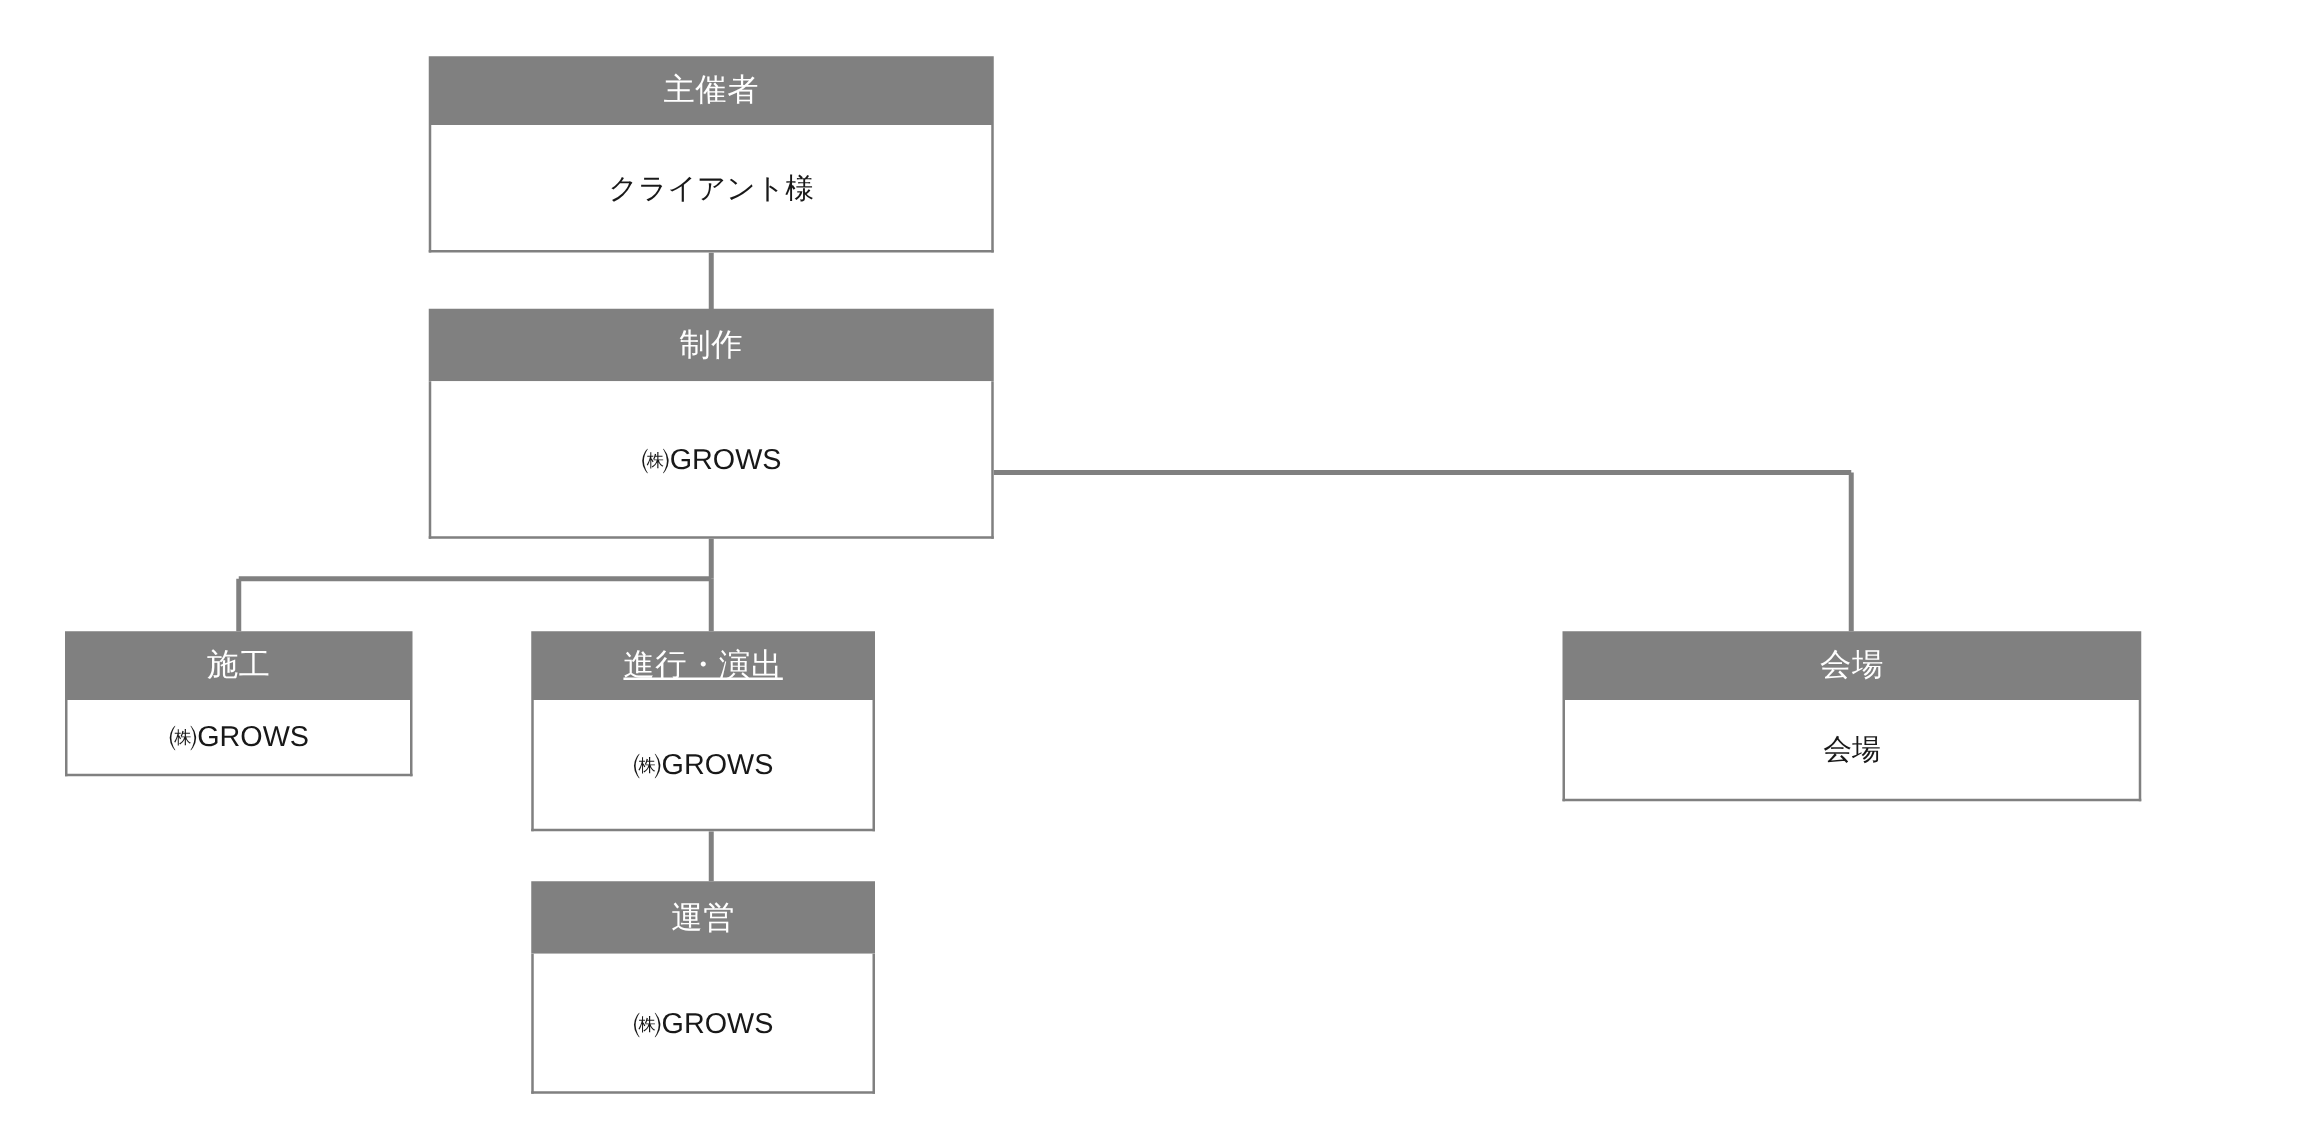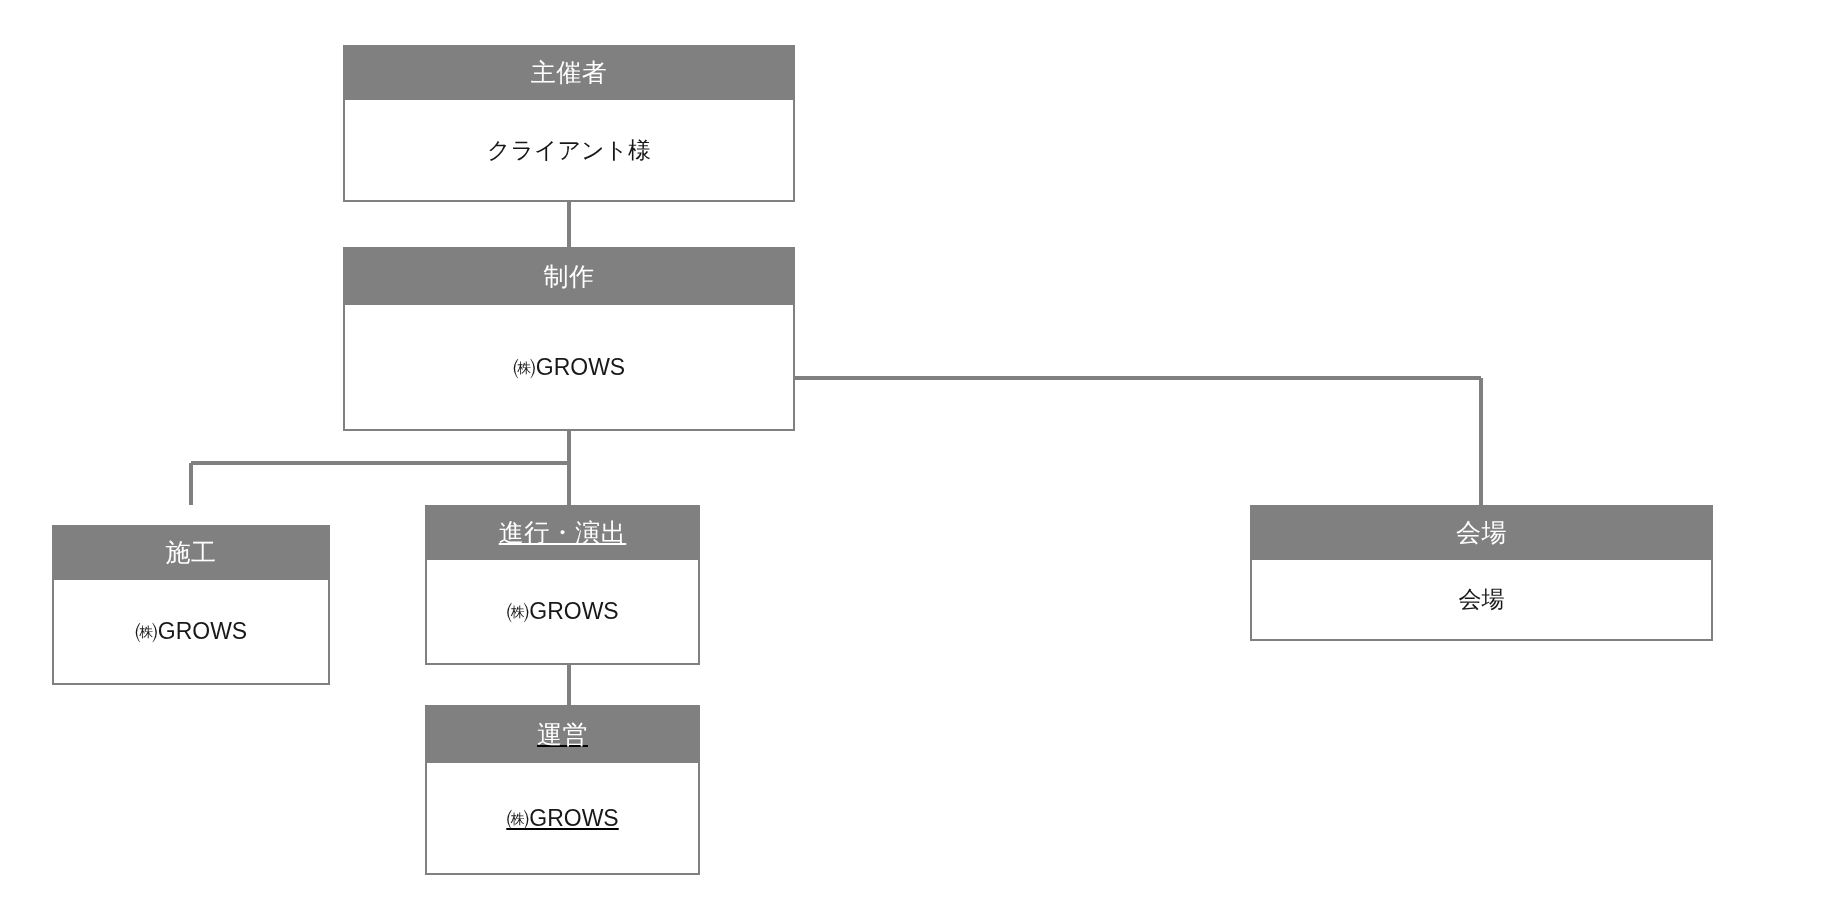--- a/index.html
+++ b/index.html
@@ -58,27 +58,27 @@
     font-size: 23px;
     line-height: 1;
     flex: 1 1 auto;
     white-space: nowrap;
   }
   
   .n-host      { left: 343px;  top: 45px;  width: 452px; height: 157px; }
   .n-host  .node-header { height: 55px; }
   .n-prod      { left: 343px;  top: 247px; width: 452px; height: 184px; }
   .n-prod  .node-header { height: 58px; }
-  .n-build     { left: 52px;   top: 505px; width: 278px; height: 160px; margin-top: 20px; }
+  .n-build     { left: 52px;   top: 505px; width: 278px; height: 116px; }
   .n-build .node-header { height: 55px; }
   .n-stage     { left: 425px;  top: 505px; width: 275px; height: 160px; }
   .n-stage .node-header { height: 55px; text-decoration: underline; }
   .n-venue     { left: 1250px; top: 505px; width: 463px; height: 136px; }
   .n-venue .node-header { height: 55px; }
-  .n-oper      { left: 425px;  top: 705px; width: 275px; height: 170px; text-decoration: underline; }
+  .n-oper      { left: 425px;  top: 705px; width: 275px; height: 170px; }
   .n-oper  .node-header { height: 58px; }
 </style>
 </head>
 <body>
 
 <div id="canvas">
 
   <svg id="connectors" viewBox="0 0 1843 913">
     <g stroke="#808080" stroke-width="4" fill="none" stroke-linecap="butt">
 

